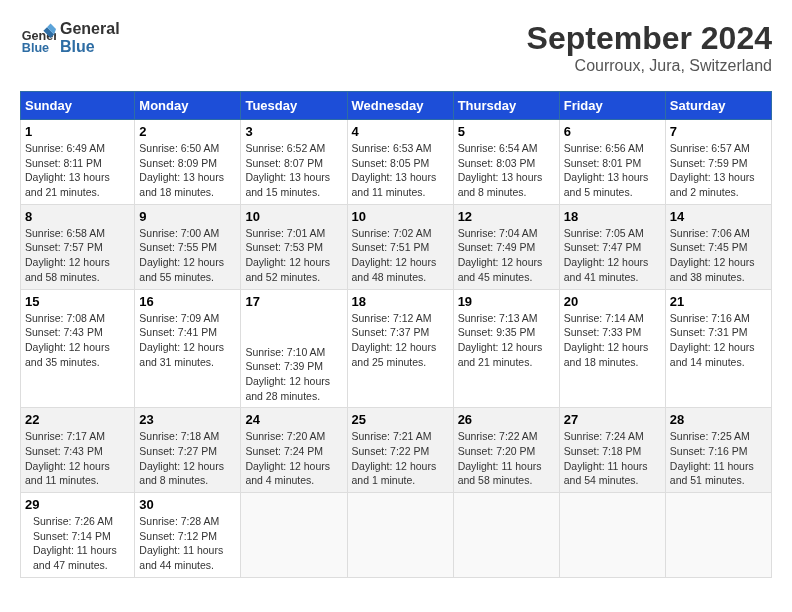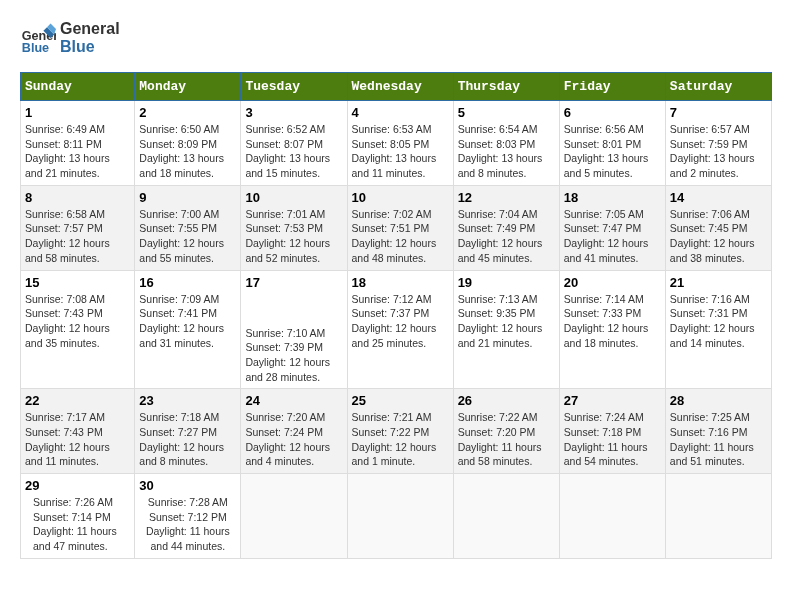--- a/index.html
+++ b/index.html
@@ -37,23 +37,22 @@
       font-size: 16px;
       font-weight: normal;
       color: #555;
     }
     table {
       width: 100%;
       border-collapse: collapse;
       font-size: 11px;
     }
     thead tr {
-      background: #4d7c0f;
+      background: #1d4ed8;
       color: #fff;
-      font-family: Liberation Mono, monospace;
     }
     thead th {
       padding: 6px 4px;
       font-size: 13px;
       font-weight: bold;
       text-align: left;
       border: 1px solid #2e6da4;
     }
     tbody tr {
       vertical-align: top;
@@ -94,20 +93,24 @@
       <text x="2" y="22" font-size="14" font-weight="bold" fill="#333" font-family="Arial">General</text>
       <text x="2" y="36" font-size="14" font-weight="bold" fill="#2e6da4" font-family="Arial">Blue</text>
       <polygon points="30,8 38,16 34,20 26,12" fill="#2e6da4"></polygon>
       <polygon points="34,4 40,10 38,16 30,8" fill="#5ba3d9"></polygon>
     </svg>
     <div>
       <div style="font-size:16px;font-weight:bold;color:#333;">General</div>
       <div style="font-size:16px;font-weight:bold;color:#2e6da4;">Blue</div>
     </div>
   </div>
+  <div class="title-block">
+    <h1>September 2024</h1>
+    <h2>Courroux, Jura, Switzerland</h2>
+  </div>
 </div>
 
 <table>
   <thead>
     <tr>
     <th>Sunday</th>
         <th>Monday</th>
         <th>Tuesday</th>
         <th>Wednesday</th>
         <th>Thursday</th>
@@ -323,21 +326,21 @@
       <tr>
         <td>
           <span class="day-num">29</span>
           <div class="day-info" style="white-space: pre-line; margin-left: 8px;">Sunrise: 7:26 AM
 Sunset: 7:14 PM
 Daylight: 11 hours
 and 47 minutes.</div>
         </td>
         <td>
           <span class="day-num">30</span>
-          <div class="day-info" style="white-space: pre-line; text-align: center;">Sunrise: 7:28 AM
+          <div class="day-info" style="white-space: pre-line;">Sunrise: 7:28 AM
 Sunset: 7:12 PM
 Daylight: 11 hours
 and 44 minutes.</div>
         </td>
         <td class="empty-cell"></td>
         <td class="empty-cell"></td>
         <td class="empty-cell"></td>
         <td class="empty-cell"></td>
         <td class="empty-cell"></td>
       </tr>

